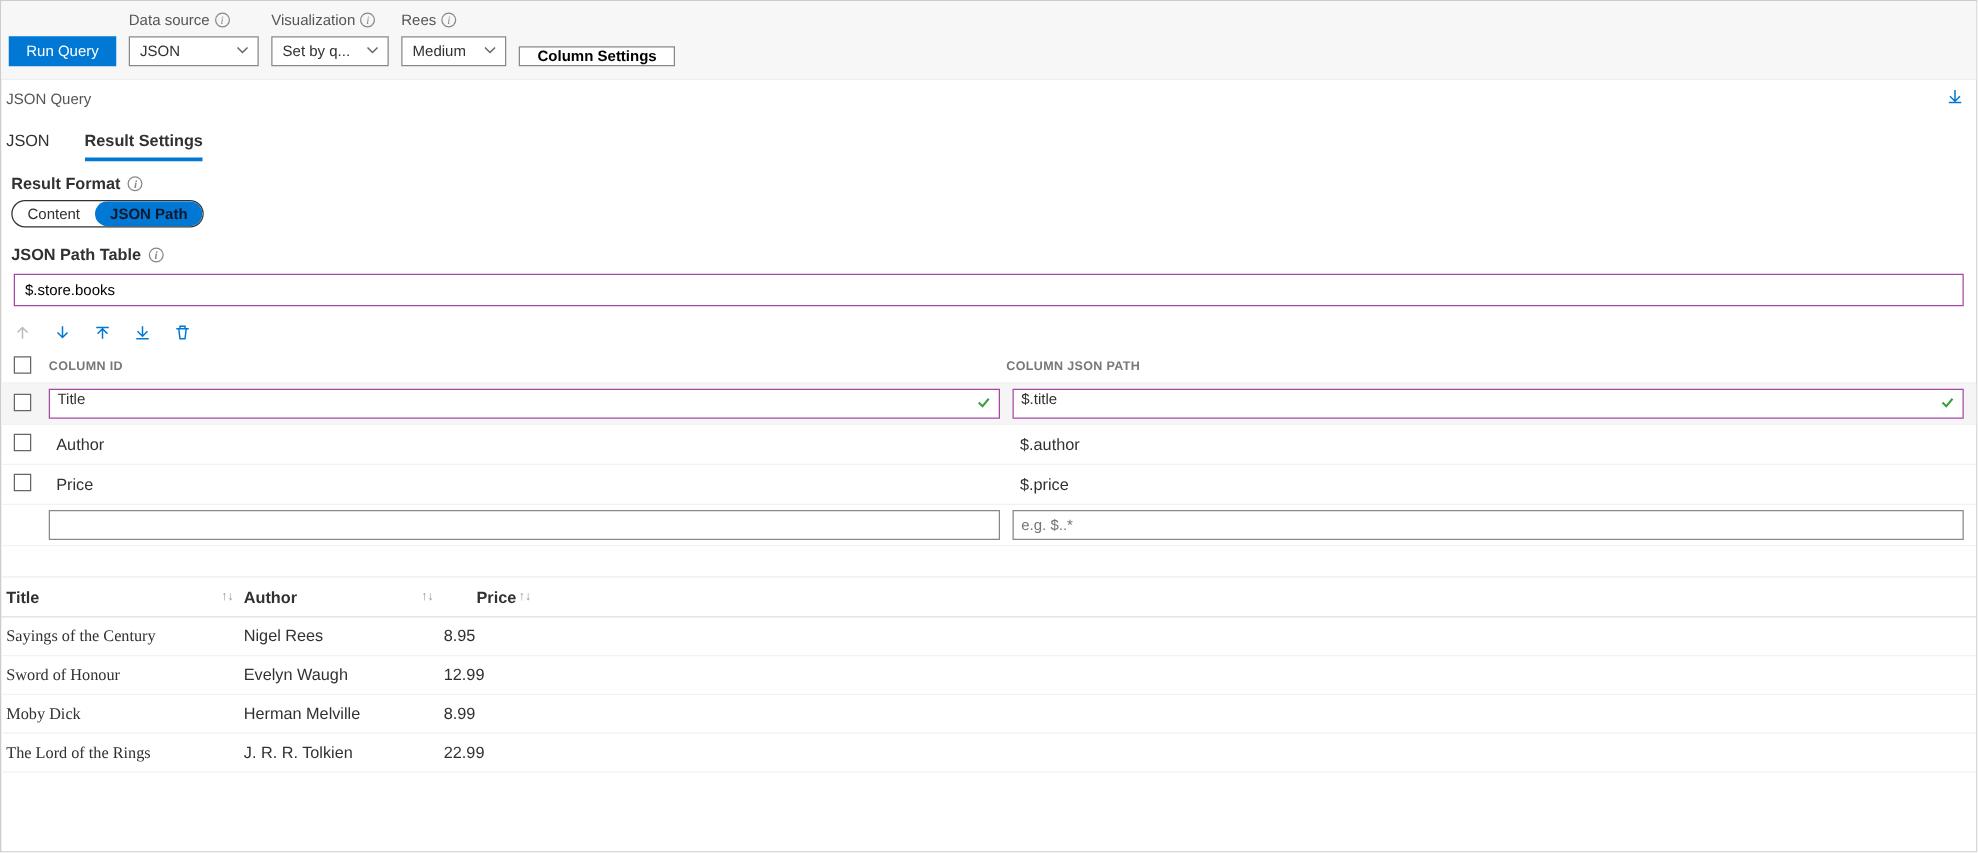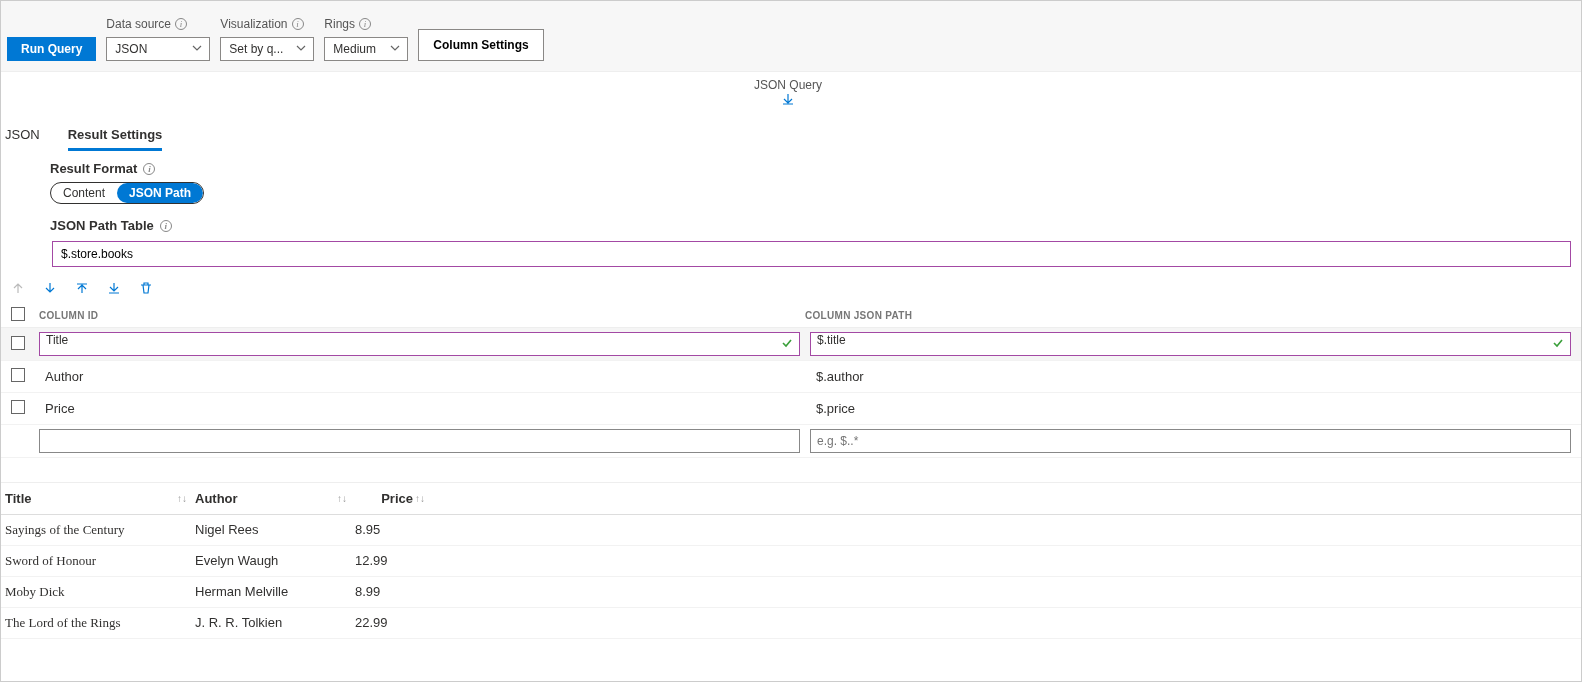--- a/index.html
+++ b/index.html
@@ -11,41 +11,41 @@
     background: #fff;
   }
   .container { border: 1px solid #ccc; width: 1582px; height: 682px; position: relative; }
   .tabs-top { display: flex; gap: 24px; padding: 2px 18px 0 18px; height: 28px; border-bottom: 1px solid #f2f2f2; }
   .tabs-top .tab { padding: 4px 0; font-size: 13px; cursor: pointer; }
   .tabs-top .tab.active { font-weight: 600; border-bottom: 3px solid #0078d4; }
   
   .toolbar { background: #f7f7f7; padding: 6px 6px 10px 6px; display: flex; align-items: flex-end; gap: 10px; border-bottom: 1px solid #eee;}
   .tb-field { display: flex; flex-direction: column; }
   .tb-label-row { display: flex; align-items: center; gap: 4px; font-size: 12px; color: #555; height:18px; margin-bottom:4px;}
-  .btn-primary { background: #0078d4; color: #fff; border: none; height: 24px; padding: 0 14px; font-size: 12px; cursor: pointer; font-weight:700;}
-  .btn-secondary { background: #fff; border: 1px solid #8a8886; height: 32px; padding: 0 14px; font-size: 12px; cursor: pointer; font-weight:600;}
+  .btn-primary { background: #0078d4; color: #fff; border: none; height: 24px; padding: 0 14px; font-size: 12px; cursor: pointer; font-weight:400;}
+  .btn-secondary { background: #fff; border: 1px solid #8a8886; height: 16px; padding: 0 14px; font-size: 12px; cursor: pointer; font-weight:600;}
   .select { border: 1px solid #8a8886; background: #fff; height: 24px; font-size: 12px; padding: 0 22px 0 8px; display: flex; align-items: center; position: relative; min-width: 90px; cursor:pointer;}
   .select .chev { position: absolute; right: 6px; }
 
   .info-icon { width: 12px; height: 12px; border: 1px solid #888; border-radius: 50%; display:inline-flex; align-items:center; justify-content:center; font-size:9px; color:#888; font-style:italic; font-family:Georgia,serif;}
   
-  .row-jsonquery { display:flex; justify-content:space-between; align-items:center; padding: 6px 10px 8px 4px; flex-direction: column; }
+  .row-jsonquery { display:flex; justify-content:space-between; align-items:center; padding: 6px 10px 8px 4px; }
   .row-jsonquery .lbl { font-size:12px; color:#555; }
   .dl-icon { color:#0078d4; cursor:pointer; }
   
   .tabs-sub { display:flex; gap:28px; padding:6px 4px 0 4px; }
   .tabs-sub .tab { padding:4px 0 6px 0; font-size:13px; cursor:pointer; }
   .tabs-sub .tab.active { font-weight:600; border-bottom: 3px solid #0078d4; }
   
-  .section { padding: 10px 8px 4px 8px; margin-left: 41px; }
+  .section { padding: 10px 8px 4px 8px; }
   .sec-label { display:flex; align-items:center; gap:6px; font-size:13px; margin-bottom:6px; font-weight:600;}
   
   .pill-group { display:inline-flex; border:1px solid #323130; border-radius: 14px; overflow:hidden; }
   .pill { padding: 3px 12px; font-size:12px; cursor:pointer; }
-  .pill.active { background:#0078d4; color:#ffffff; font-weight:600; border-radius:14px;}
+  .pill.active { background:#0078d4; color:#0f172a; font-weight:600; border-radius:14px;}
   
   .path-input { width: calc(100% - 4px); border:1px solid #a349a4; height:26px; padding:12px 8px; font-size:12px; margin-top:2px; margin-left:2px; margin-right:2px;}
   
   .icon-row { display:flex; gap:18px; padding: 10px 10px 8px 10px; }
   .tiny-icon { color:#0078d4; cursor:pointer; width:14px; height:14px; }
   .tiny-icon.disabled { color:#bbb; cursor:default; }
   
   .col-table { width:100%; }
   .col-table-head { display:flex; padding: 4px 10px; font-size:10px; letter-spacing:0.3px; color:#777; font-weight:600; border-bottom:1px solid #eee; align-items:center;}
   .col-cb { width:28px; }
@@ -108,21 +108,21 @@
       </div>
       <div class="select" style="min-width:94px;">
         <span>Set by q...</span>
         <span class="chev"><svg class="chev-svg" viewBox="0 0 12 12">
               <path d="M2 4l4 4 4-4"></path>
             </svg></span>
       </div>
     </div>
     <div class="tb-field">
       <div class="tb-label-row">
-        <span>Rings</span>
+        <span>Rees</span>
         <span class="info-icon">i</span>
       </div>
       <div class="select" style="min-width:84px;">
         <span>Medium</span>
         <span class="chev"><svg class="chev-svg" viewBox="0 0 12 12">
               <path d="M2 4l4 4 4-4"></path>
             </svg></span>
       </div>
     </div>
     <div class="tb-field">

